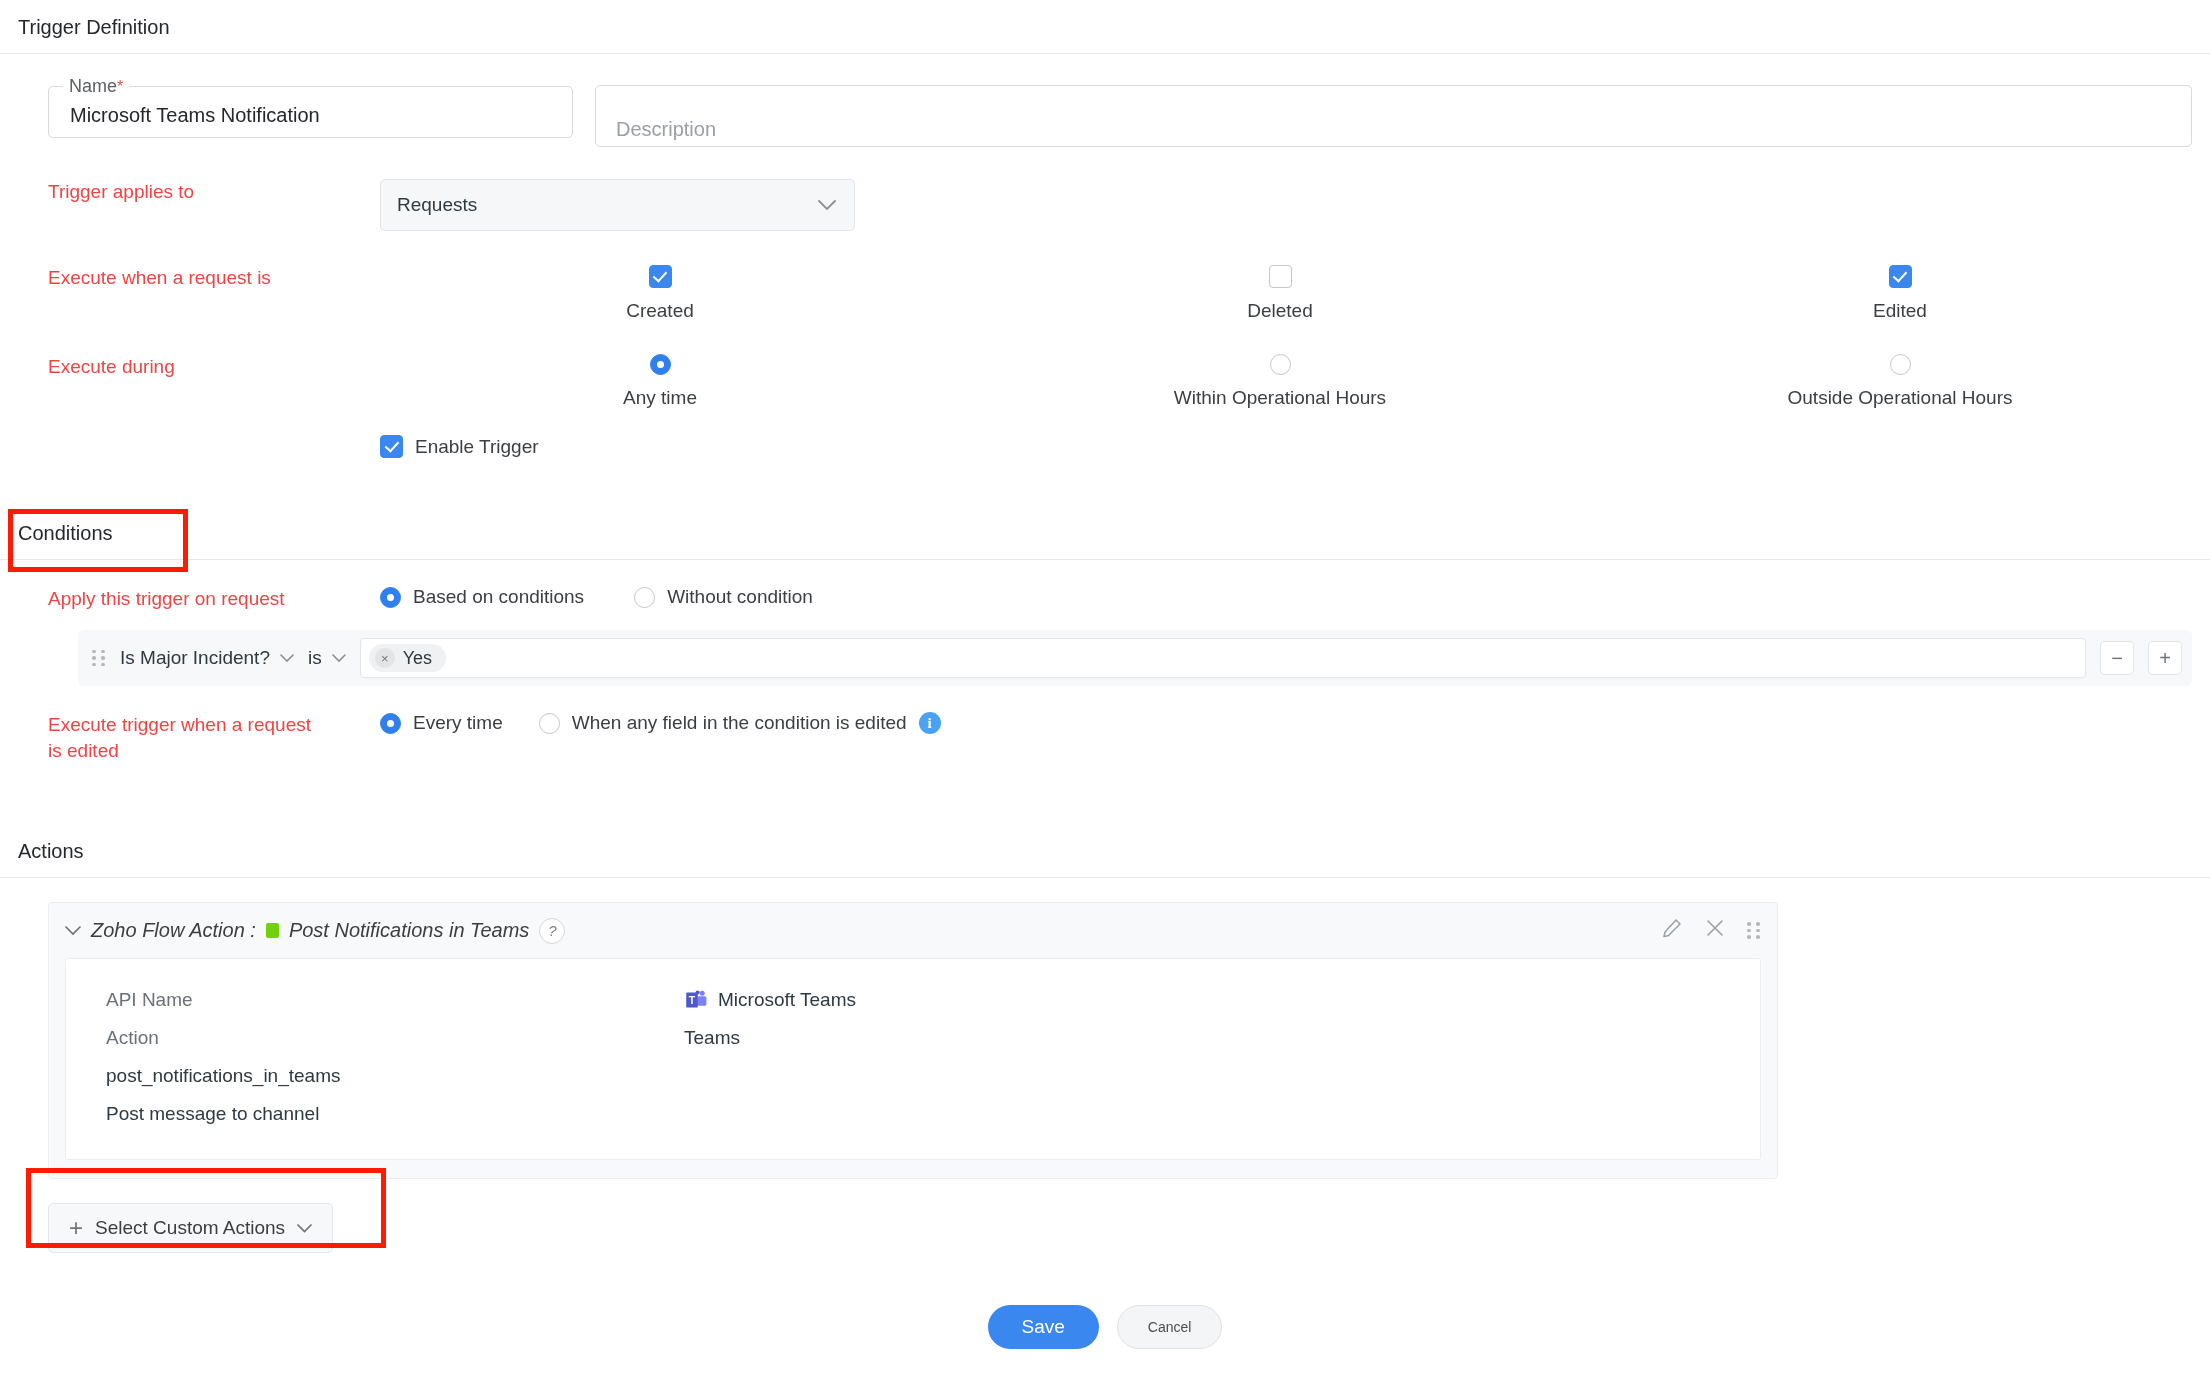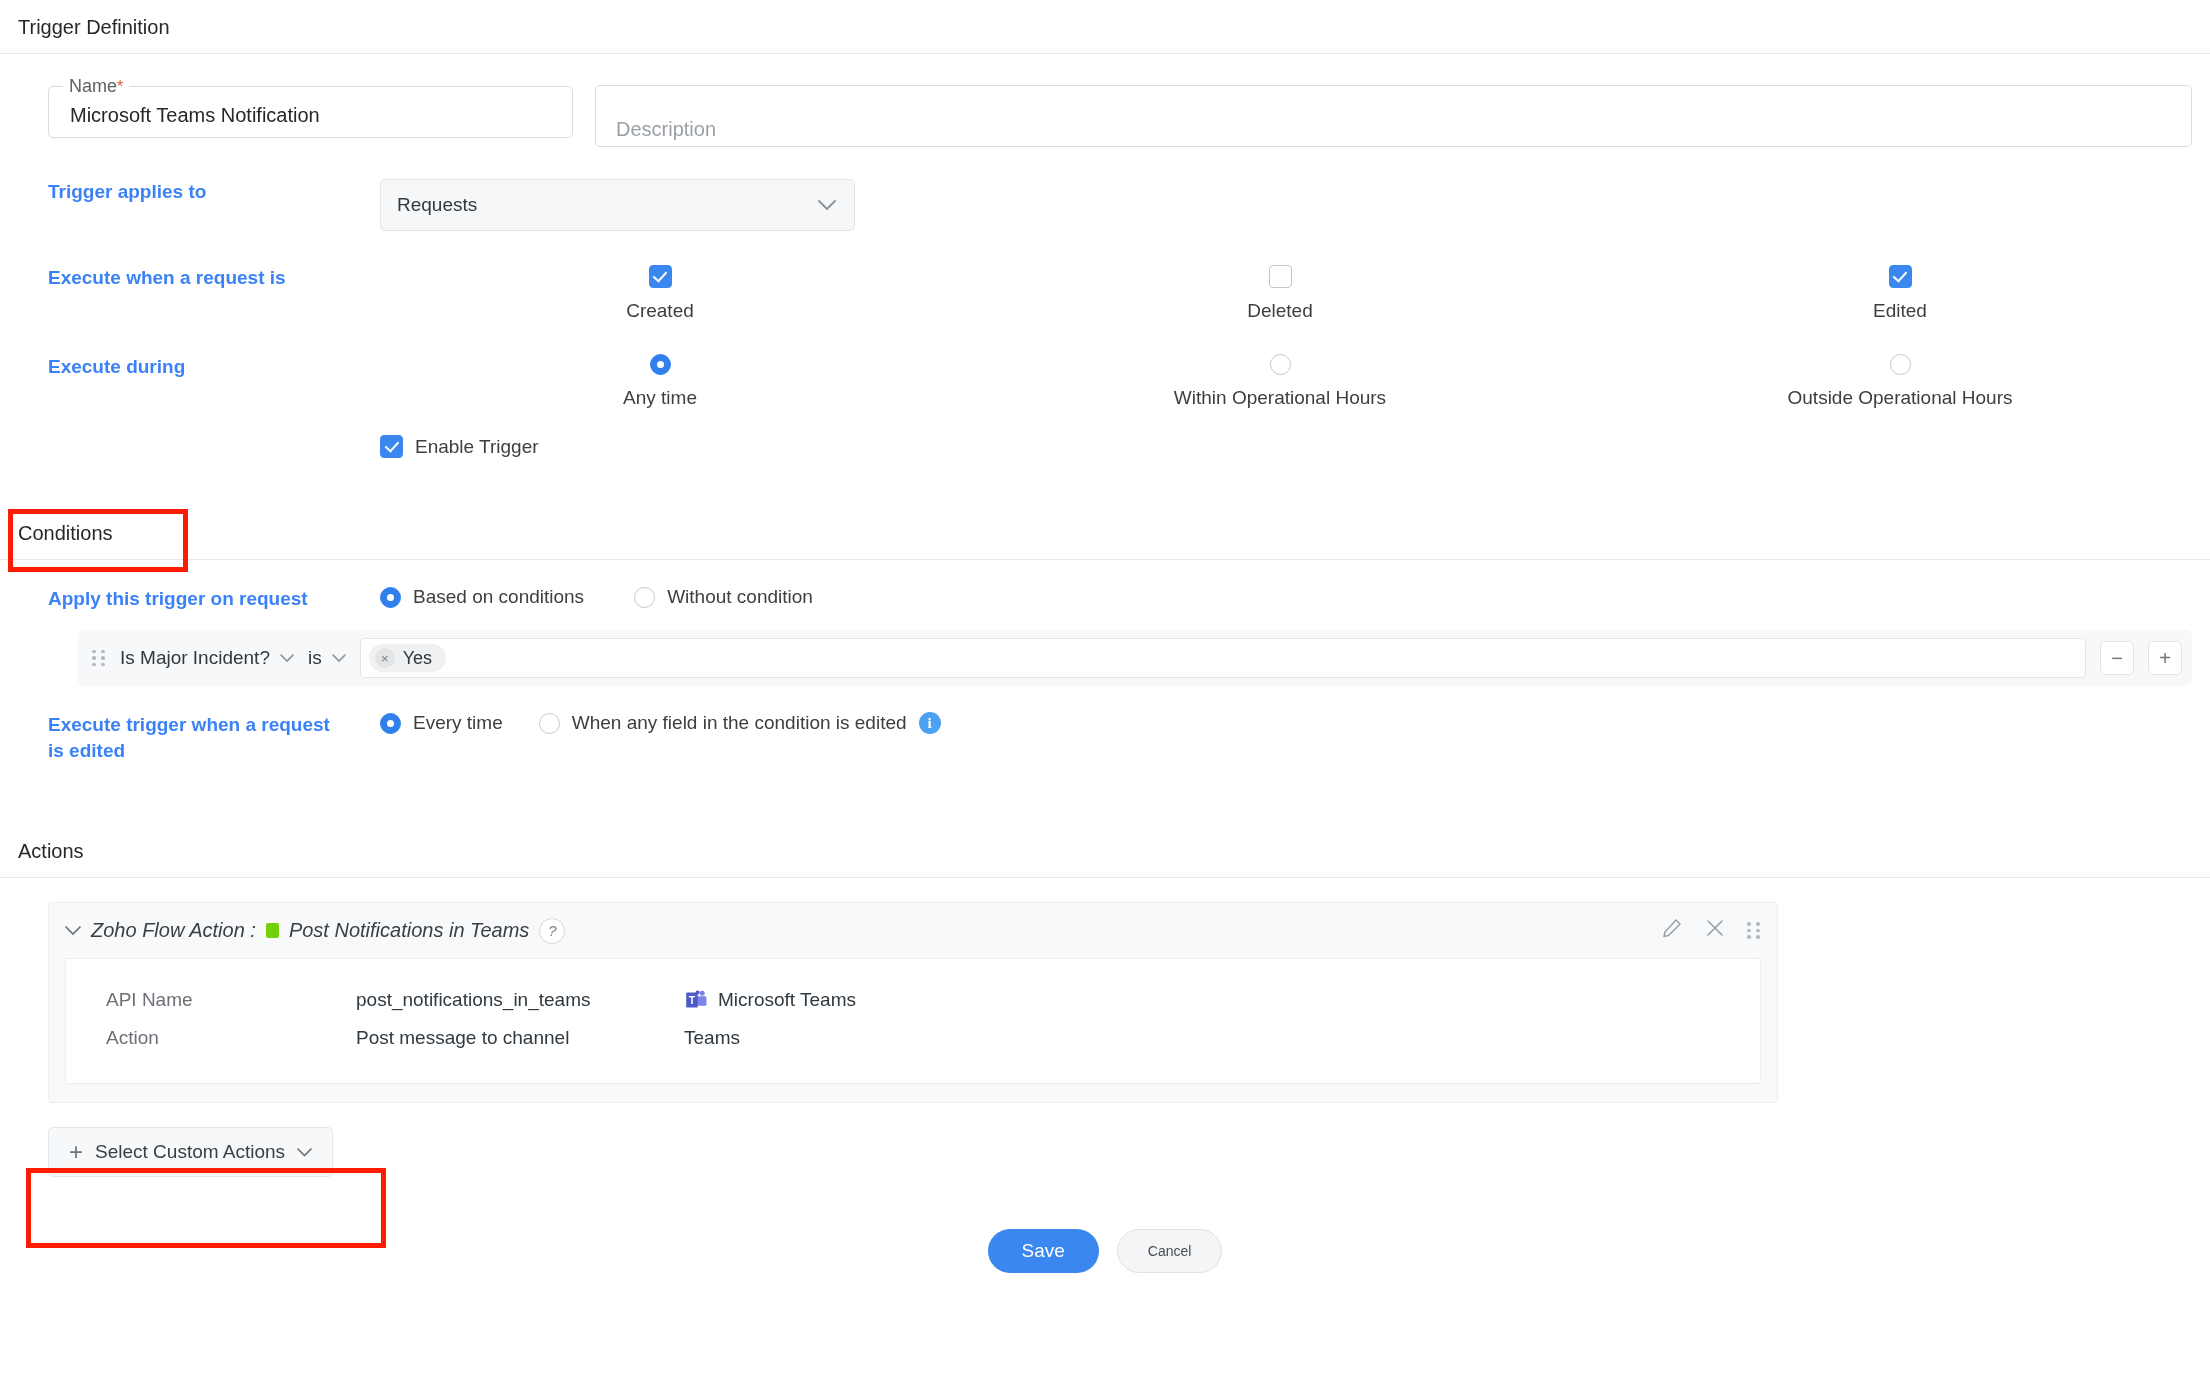--- a/index.html
+++ b/index.html
@@ -21,25 +21,24 @@
     padding: 0 0 0 18px;
     height: 54px;
     line-height: 54px;
     border-bottom: 1px solid #e6e8ea;
   }
 
   
   .row { display: flex; align-items: flex-start; }
   .field-label {
     font-size: 19px;
-    color: #3b82f6;
+    color: #ef4444;
     width: 380px;
     padding-left: 48px;
     line-height: 26px;
-    font-weight: bold;
   }
 
   
   .top-fields { display: flex; padding: 22px 18px 0 48px; gap: 22px; }
   fieldset.nm {
     margin: 0; padding: 0;
     border: 1px solid #d8dbdd;
     border-radius: 5px;
     width: 525px; height: 62px;
     position: relative;
@@ -169,21 +168,21 @@
     display: inline-flex; align-items: center; justify-content: center;
     font-size: 15px; color: #7a8085;
   }
   .ac-tools { margin-left: auto; display: flex; align-items: center; gap: 22px; color: #9aa0a5; }
   .ac-body {
     margin-top: 14px;
     background: #fff; border: 1px solid #ebedee; border-radius: 3px;
     padding: 22px 0 26px 0;
     display: flex;
   }
-  .ac-col { display: flex; }
+  .ac-col { display: flex; flex-direction: column; }
   .ac-col .k { font-size: 19px; color: #6b7176; }
   .ac-col .v { font-size: 19px; color: #2f3941; display: flex; align-items: center; gap: 10px; }
   .kv { display: flex; align-items: center; height: 38px; }
 
   .teams-ico { width: 24px; height: 24px; position: relative; flex: none; display:inline-block; }
 
   
   .cust-btn {
     display: inline-flex; align-items: center; gap: 12px;
     height: 50px; padding: 0 20px;

